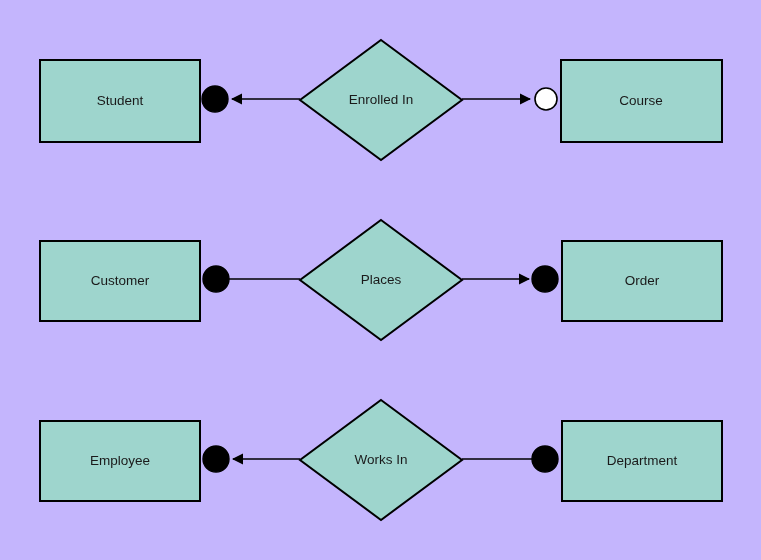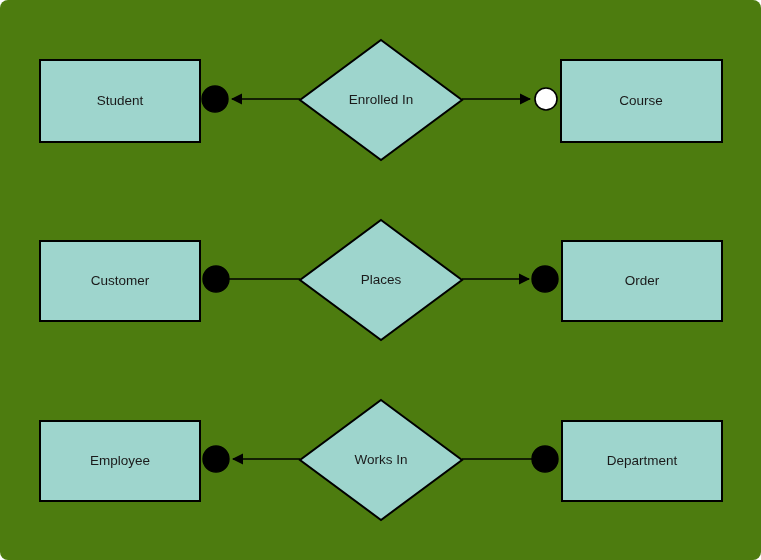--- a/index.html
+++ b/index.html
@@ -10,22 +10,21 @@
   body {
     width: 761px;
     height: 560px;
     font-family: "Liberation Sans", sans-serif;
     overflow: hidden;
   }
   #canvas {
     position: relative;
     width: 761px;
     height: 560px;
-    background: #4d7c0f;
-    border-radius: 8px;
+    background: #c4b5fd;
   }
   svg.er-svg {
     position: absolute;
     top: 0;
     left: 0;
     width: 761px;
     height: 560px;
   }
   .entity-rect {
     fill: #9ed5cd;

